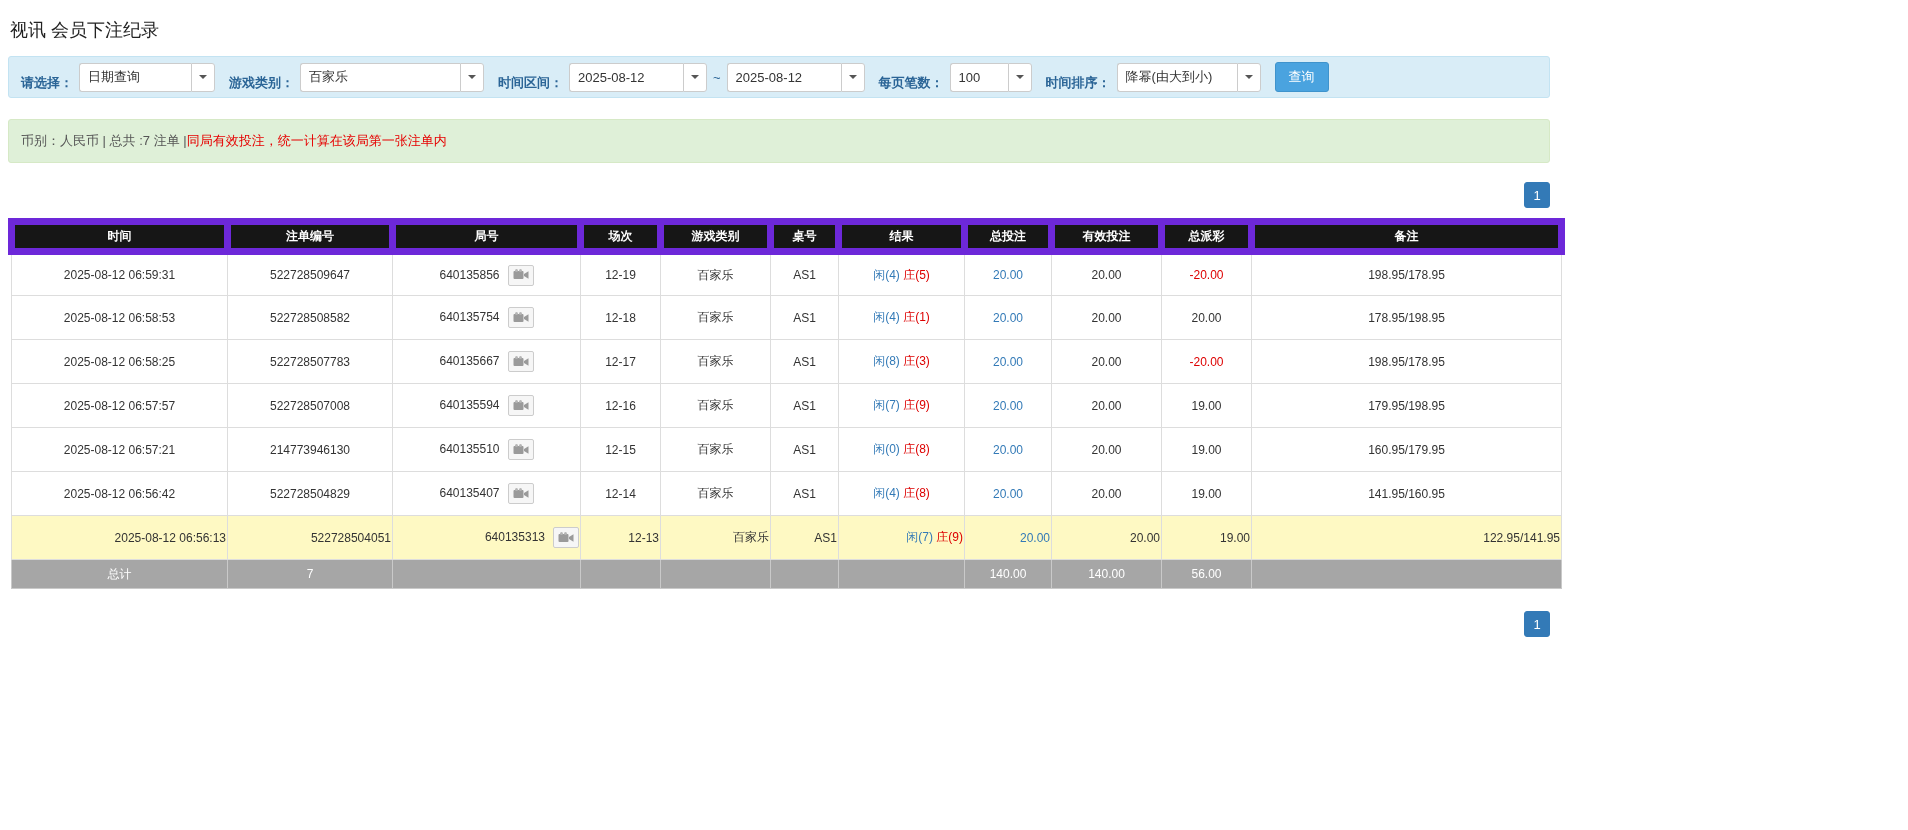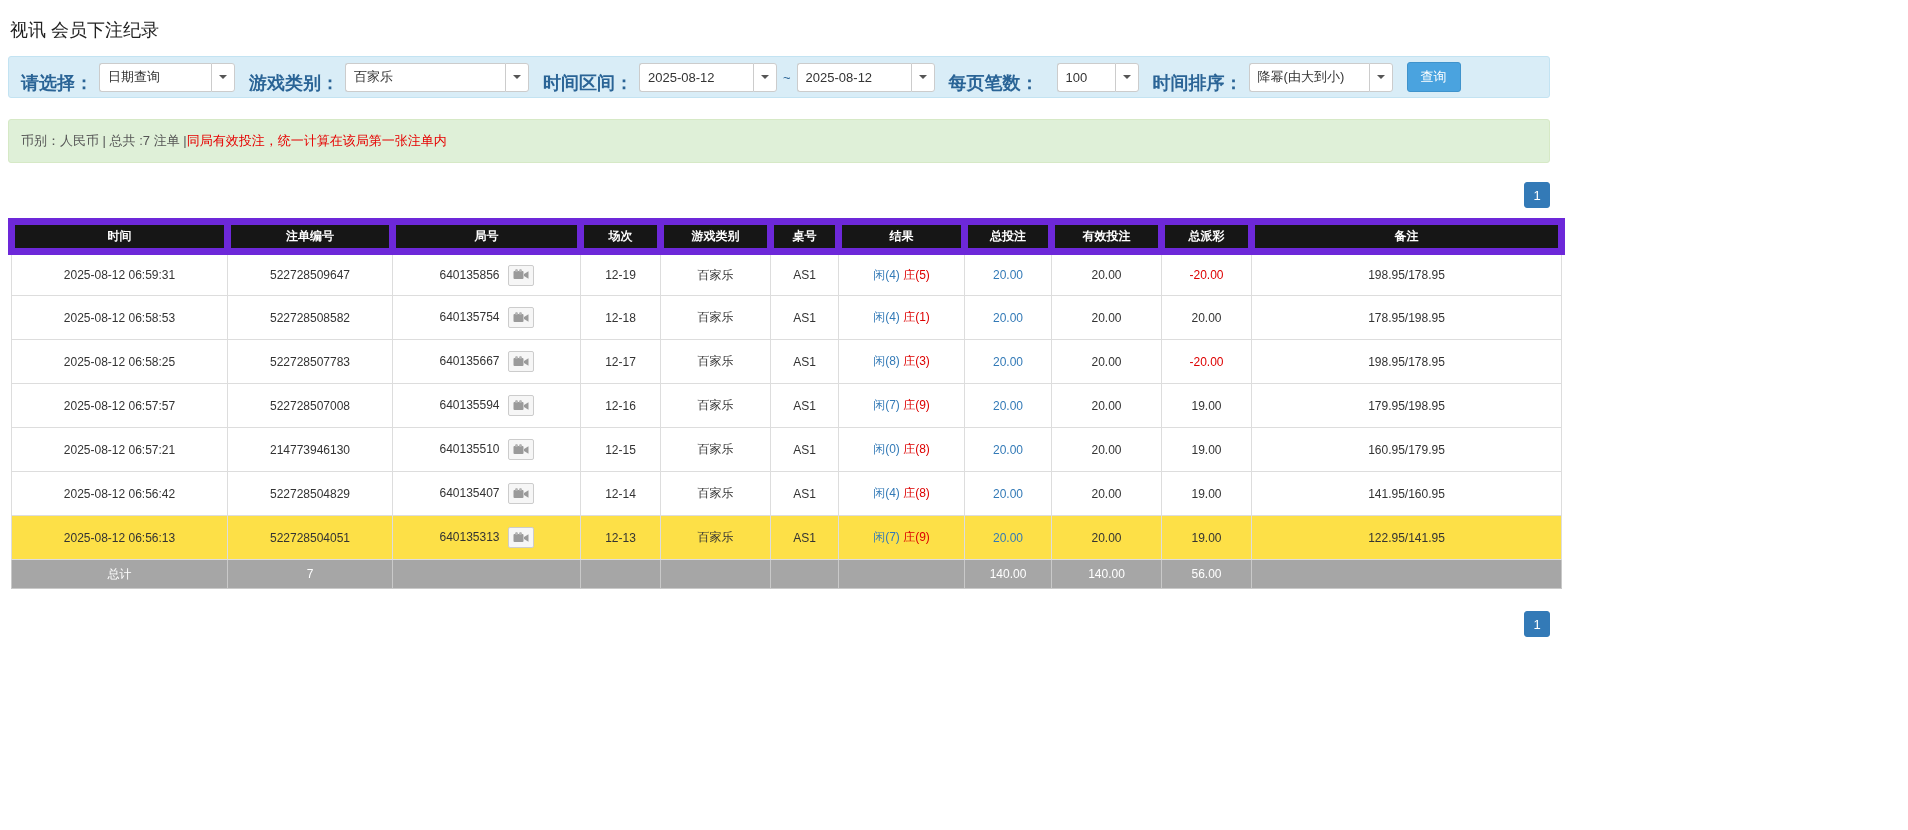--- a/index.html
+++ b/index.html
@@ -4,35 +4,35 @@
 <style>
   * { box-sizing: border-box; }
   html, body { margin:0; padding:0; background:#fff; font-family:"Liberation Sans","DejaVu Sans",sans-serif; }
   body { width:1908px; min-height:830px; }
   .page { width:1558px; padding:8px; }
   .title { font-size:18px; font-weight:400; color:#222; margin:10px 0 14px 2px; }
 
   
   .filter-bar { background:#d9edf7; border:1px solid #c3e3f2; border-radius:3px; padding:6px 10px;
                 display:flex; align-items:center; height:42px; white-space:nowrap; }
-  .flabel { color:#2a6496; font-weight:bold; font-size:18px; margin:12px 6px 0 14px; }
+  .flabel { color:#2a6496; font-weight:bold; font-size:13px; margin:12px 6px 0 14px; }
   .flabel.first { margin-left:2px; }
   .combo { display:flex; height:29px; }
   .combo input { border:1px solid #ccc; border-right:none; border-radius:3px 0 0 3px; padding:0 8px;
                  font-size:13px; color:#333; background:#fff; outline:none; height:29px;
                  font-family:"Liberation Sans","DejaVu Sans",sans-serif; }
   .combo .caretbtn { width:24px; height:29px; border:1px solid #ccc; background:#fff;
                      border-radius:0 3px 3px 0; display:flex; align-items:center; justify-content:center;
                      cursor:pointer; padding:0; }
   .caret { width:0; height:0; border-left:4px solid transparent; border-right:4px solid transparent;
            border-top:4px solid #555; }
   .combo-select input { width:112px; }
   .combo-game   input { width:160px; }
   .combo-date   input { width:114px; }
-  .combo-size   input { width:58px;margin-left:12px; }
+  .combo-size   input { width:58px; }
   .combo-sort   input { width:120px; }
   .tilde { color:#2a6496; font-size:13px; margin:0 6px; }
   .btn-search { margin-left:14px; background:#4aa3df; border:1px solid #3f93cc; color:#fff;
                 height:30px; padding:0 13px; font-size:13px; border-radius:3px; cursor:pointer;
                 font-family:"Liberation Sans","DejaVu Sans",sans-serif; }
 
   
   .info-bar { margin-top:21px; background:#dff0d8; border:1px solid #d6e9c6; border-radius:3px;
               padding:12px 12px; display:flex; align-items:center;
               font-size:13px; }
@@ -45,21 +45,21 @@
   .pager-bottom { margin:22px 0 10px; }
   .page-btn { min-width:26px; height:26px; background:#337ab7; border:1px solid #337ab7; color:#fff;
               font-size:13px; border-radius:3px; display:flex; align-items:center; justify-content:center;
               cursor:pointer; padding:0 8px; }
 
   
   table { border-collapse:collapse; table-layout:fixed; width:1550px; font-size:12px; }
   thead th { background:#161616; color:#fff; font-weight:bold; height:30px; font-size:12px;
              border:7px solid #6d28d9; text-align:center; }
   tbody td { border:1px solid #ddd; text-align:center; height:44px; color:#333; background:#fff; }
-  tr.highlight td { background:#fde047; }
+  tr.highlight td { background:#fef9c3;text-align:right; }
   tr.summary td { background:#a6a6a6; color:#fff; height:29px; border:1px solid #c9c9c9; }
   .blue { color:#337ab7; }
   .red { color:#dd0000; }
   td.neg { color:#dd0000; }
   .link { cursor:pointer; }
 
   .vid-btn { display:inline-flex; align-items:center; justify-content:center; width:26px; height:21px;
              border:1px solid #ccc; background:#f6f6f6; border-radius:2px; margin-left:8px;
              vertical-align:middle; cursor:pointer; padding:0; }
 </style>

